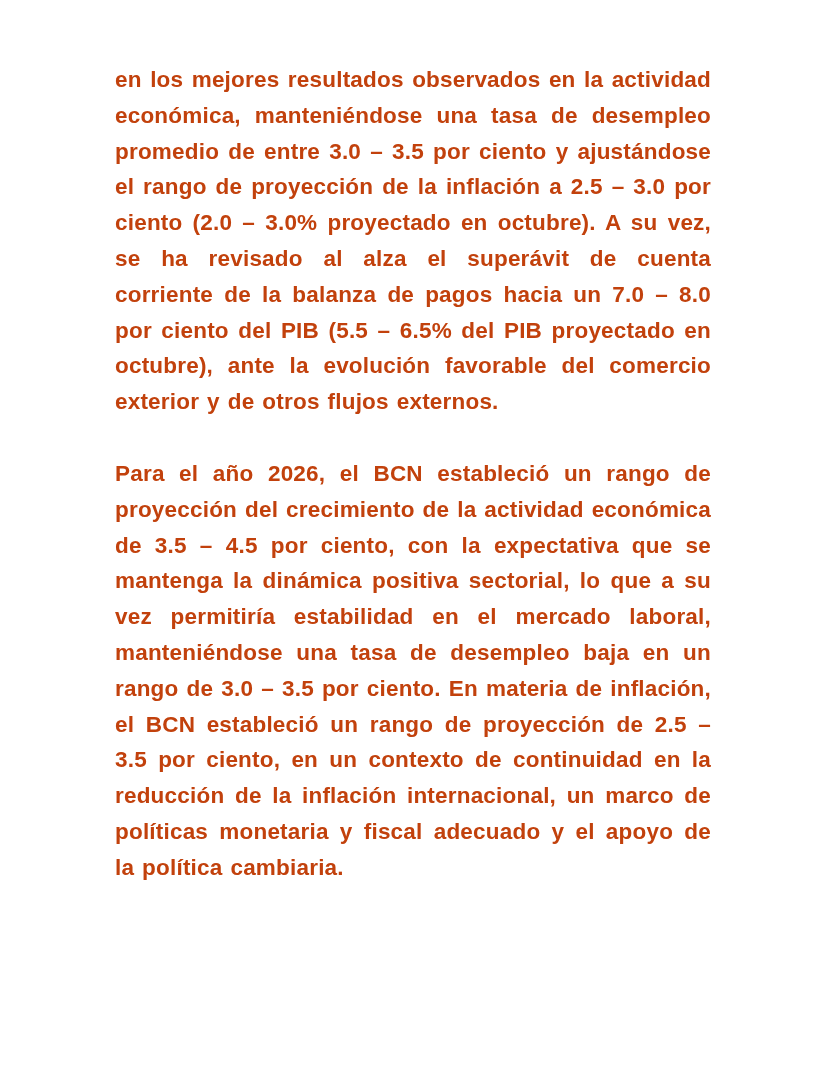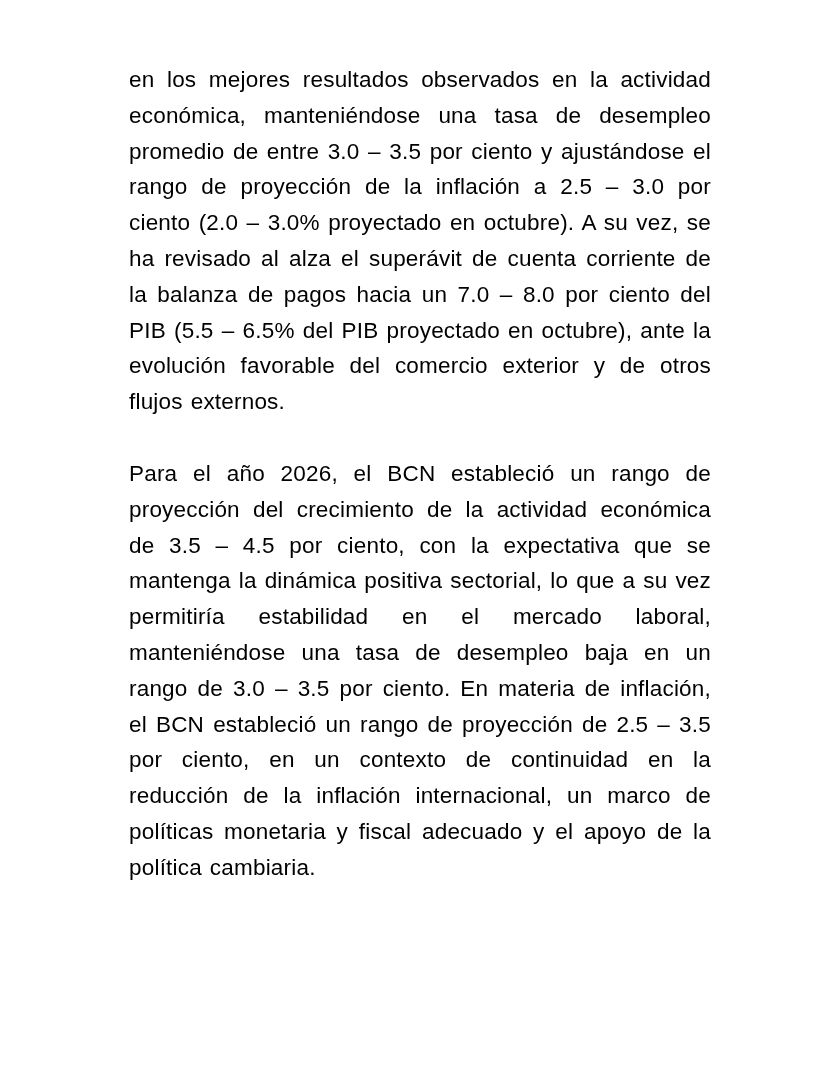--- a/index.html
+++ b/index.html
@@ -22,25 +22,25 @@
     height: 1068px;
     background: #ffffff;
   }
   .text-block {
     position: absolute;
     left: 115px;
     top: 62px;
     width: 596px;
   }
   .para {
-    margin: 0 0 36px 14px;
+    margin: 0 0 36px 0;
     font-size: 22.5px;
-    font-weight: 400;
+    font-weight: 700;
     line-height: 35.8px;
-    color: #000000;
+    color: #c2410c;
     text-align: justify;
     text-justify: inter-word;
     letter-spacing: 0.2px;
     word-spacing: 1.5px;
   }
   .para:last-child {
     margin-bottom: 0;
   }
 </style>
 </head>

